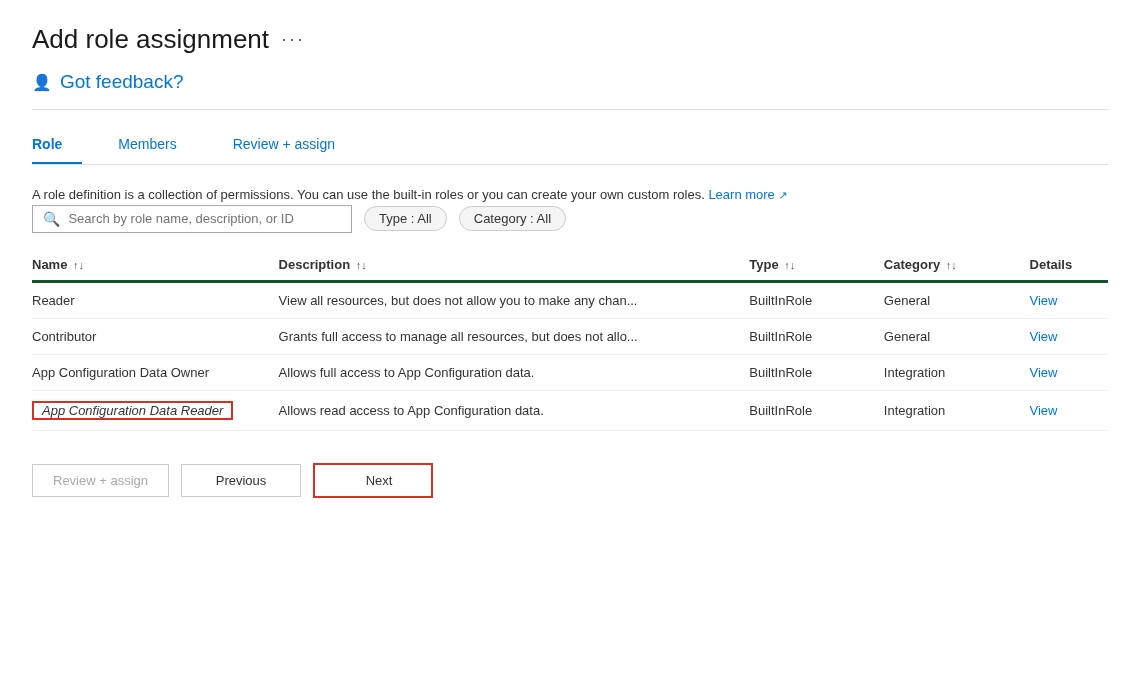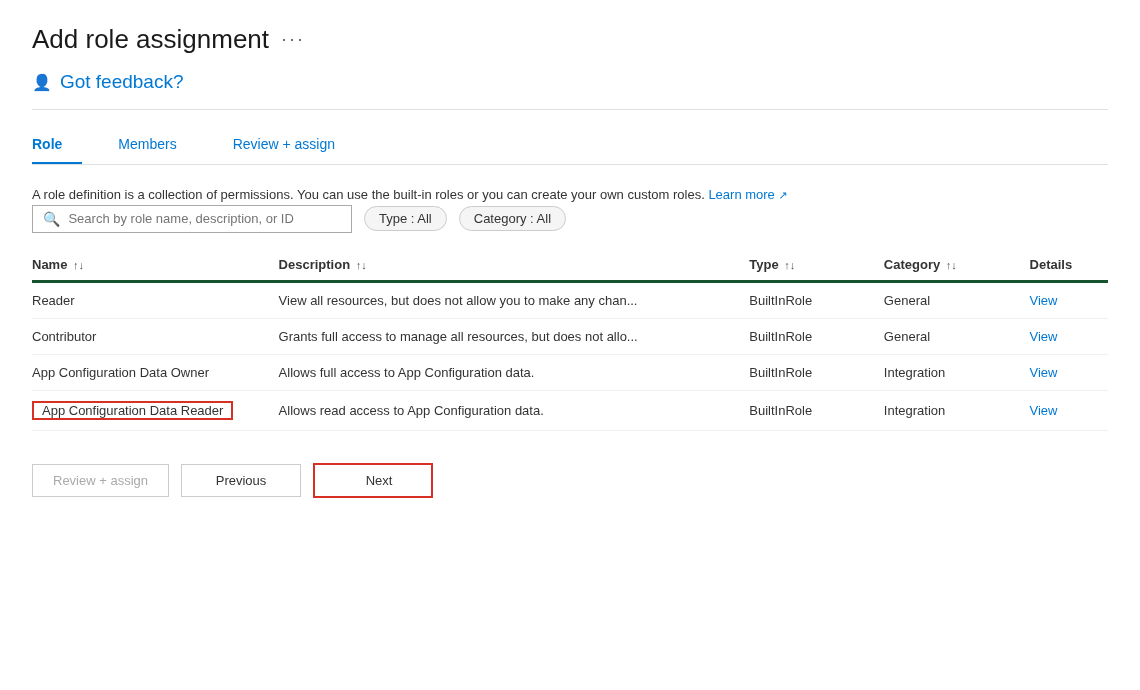--- a/index.html
+++ b/index.html
@@ -168,20 +168,21 @@
       border: 2px solid #d93025;
       background: #fff;
       color: #333;
       font-weight: 500;
       padding-left: 32px;
     }
     .name-cell-outlined {
       border: 2px solid #d93025;
       padding: 0 8px;
       display: inline-block;
+      font-style: italic;
     }
     .col-name { width: 220px; }
     .col-desc { width: 420px; }
     .col-type { width: 120px; }
     .col-cat  { width: 130px; }
     .col-det  { width: 70px; }
   </style>
 </head>
 <body>
 

